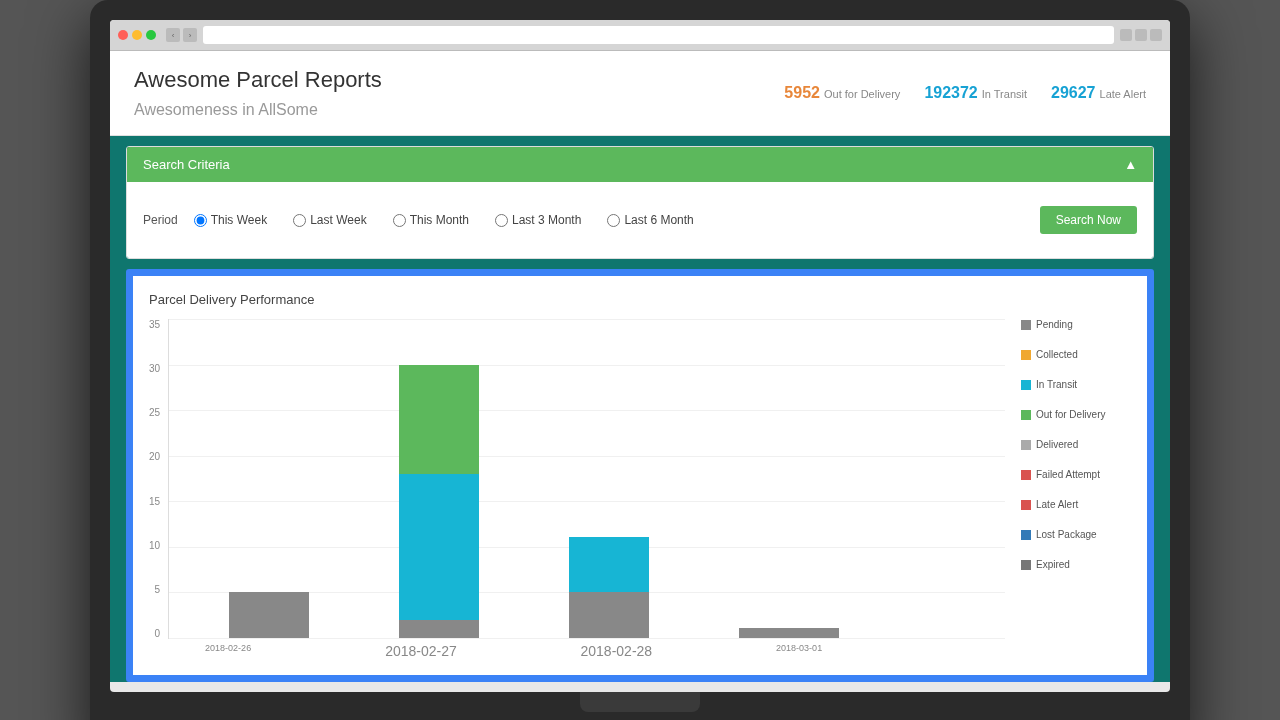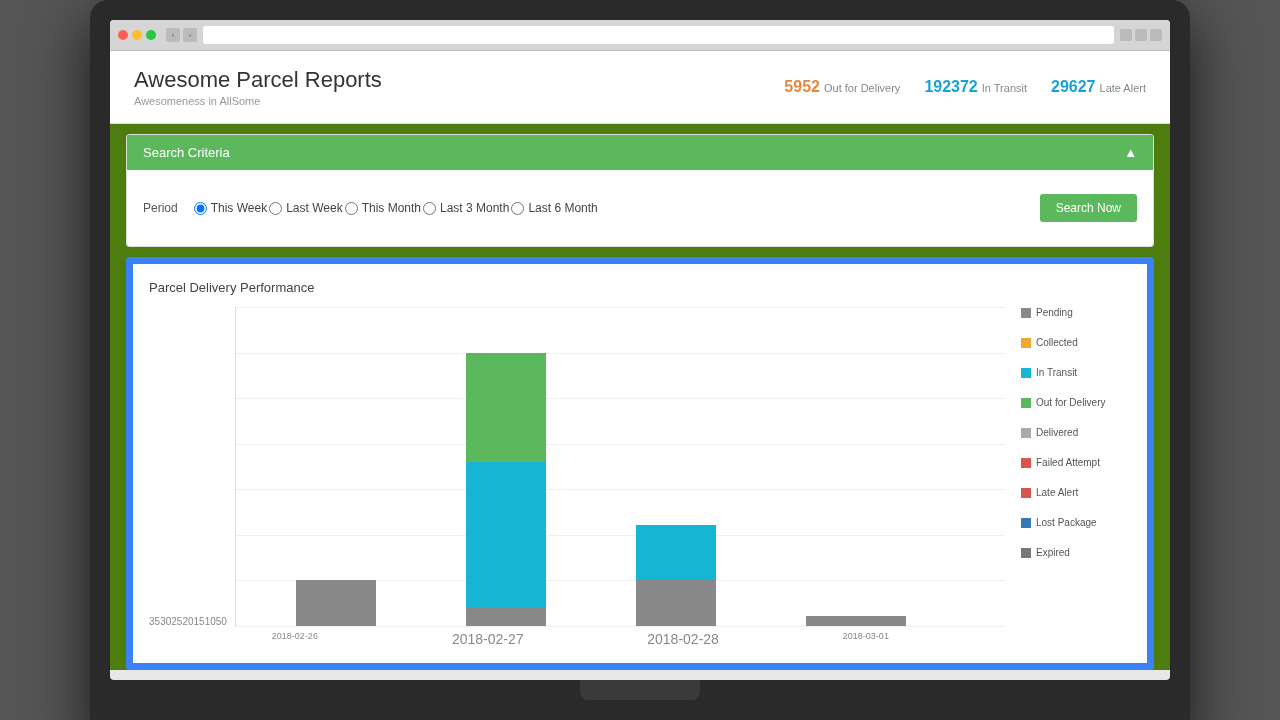--- a/index.html
+++ b/index.html
@@ -35,41 +35,41 @@
     .tl { width: 10px; height: 10px; border-radius: 50%; }
     .tl-red { background: #ff5f57; }
     .tl-yellow { background: #febc2e; }
     .tl-green { background: #28c840; }
     .browser-nav { display: flex; gap: 3px; margin-left: 4px; }
     .nav-btn { width: 14px; height: 14px; background: #bbb; border-radius: 2px; display: flex; align-items: center; justify-content: center; font-size: 8px; color: #666; }
     .address-bar { flex: 1; background: white; border-radius: 3px; height: 18px; display: flex; align-items: center; padding: 0 6px; font-size: 10px; color: #666; }
     .browser-actions { display: flex; gap: 3px; }
     .action-btn { width: 12px; height: 12px; background: #bbb; border-radius: 2px; }
     .app-container {
-      background: #4d7c0f;
+      background: #0f766e;
       min-height: 560px;
     }
     .app-header {
       background: white;
       padding: 16px 24px;
       display: flex;
       justify-content: space-between;
       align-items: center;
       border-bottom: 1px solid #e0e0e0;
     }
     .app-title-group {}
     .app-title {
       font-size: 22px;
       font-weight: 400;
       color: #333;
     }
     .app-subtitle {
-      font-size: 11px;
+      font-size: 16px;
       color: #999;
-      margin-top: 2px;
+      margin-top: 8px;
     }
     .header-stats {
       display: flex;
       gap: 24px;
       align-items: center;
     }
     .stat-number {
       font-size: 16px;
       font-weight: 600;
     }
@@ -108,21 +108,21 @@
       align-items: center;
       gap: 16px;
     }
     .period-label {
       font-size: 12px;
       color: #555;
       font-weight: 500;
     }
     .radio-group {
       display: flex;
-      gap: 2px;
+      gap: 26px;
       align-items: center;
     }
     .radio-item {
       display: flex;
       align-items: center;
       gap: 4px;
       font-size: 12px;
       color: #444;
     }
     .radio-item input[type="radio"] { cursor: pointer; }
@@ -146,21 +146,21 @@
       font-size: 13px;
       color: #444;
       margin-bottom: 12px;
     }
     .chart-area {
       display: flex;
       gap: 0;
     }
     .chart-yaxis {
       display: flex;
-      flex-direction: row;
+      flex-direction: column;
       justify-content: space-between;
       align-items: flex-end;
       padding-right: 8px;
       font-size: 10px;
       color: #888;
       height: 320px;
     }
     .chart-plot {
       position: relative;
       height: 320px;

